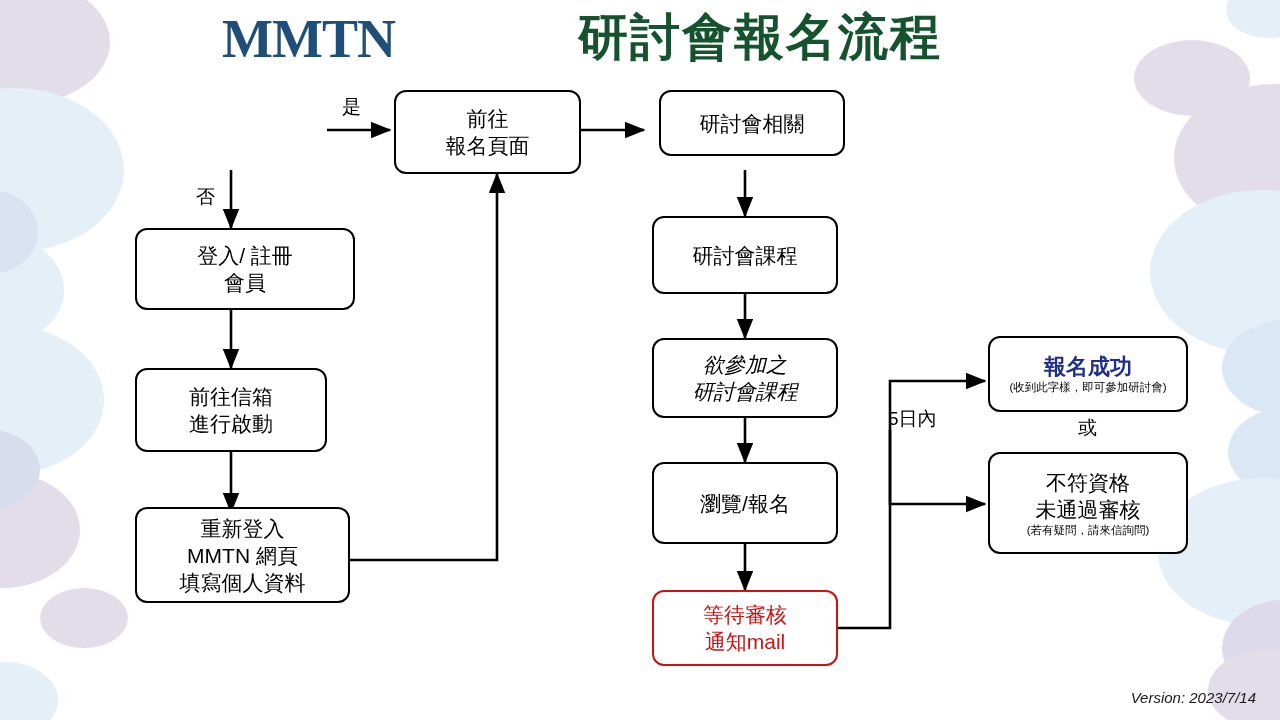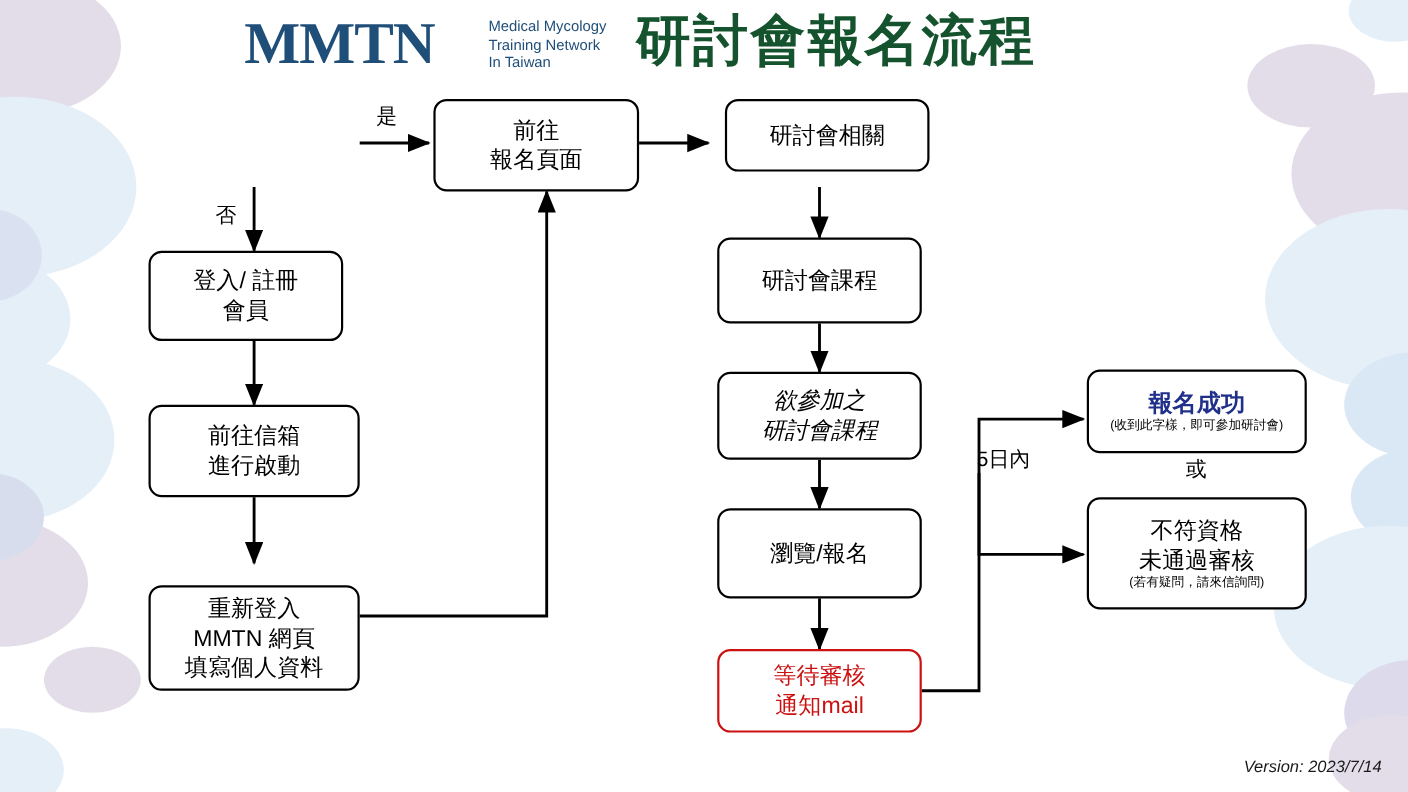--- a/index.html
+++ b/index.html
@@ -115,41 +115,36 @@
       <path d="M890,430 L890,381 L985,381"></path>
 
       <path d="M890,430 L890,504 L985,504"></path>
     </g>
 
     <path d="M838,628 L890,628 L890,430" stroke="#000" stroke-width="2.6" fill="none"></path>
   </svg>
 
   <div class="logo">
     <span class="mark">MMTN</span>
-    <span class="sub">
-      <span>Medical Mycology</span><br>
-      <span>Training Network</span><br>
-      <span>In Taiwan</span>
-    </span>
   </div>
 
   <div class="page-title">研討會報名流程</div>
 
 
-  <div class="box" style="left:135px;top:228px;width:177px;height:82px;">
+  <div class="box" style="left:135px;top:228px;width:220px;height:82px;">
     <span class="ln">登入/ 註冊</span>
     <span class="ln">會員</span>
   </div>
 
   <div class="box" style="left:135px;top:368px;width:192px;height:84px;">
     <span class="ln">前往信箱</span>
     <span class="ln">進行啟動</span>
   </div>
 
-  <div class="box" style="left:135px;top:532px;width:192px;height:96px;justify-content:center;">
+  <div class="box" style="left:135px;top:507px;width:215px;height:96px;justify-content:center;">
     <span class="ln">重新登入</span>
     <span class="ln">MMTN 網頁</span>
     <span class="ln">填寫個人資料</span>
   </div>
 
   <div class="box" style="left:394px;top:90px;width:187px;height:84px;">
     <span class="ln">前往</span>
     <span class="ln">報名頁面</span>
   </div>
 

